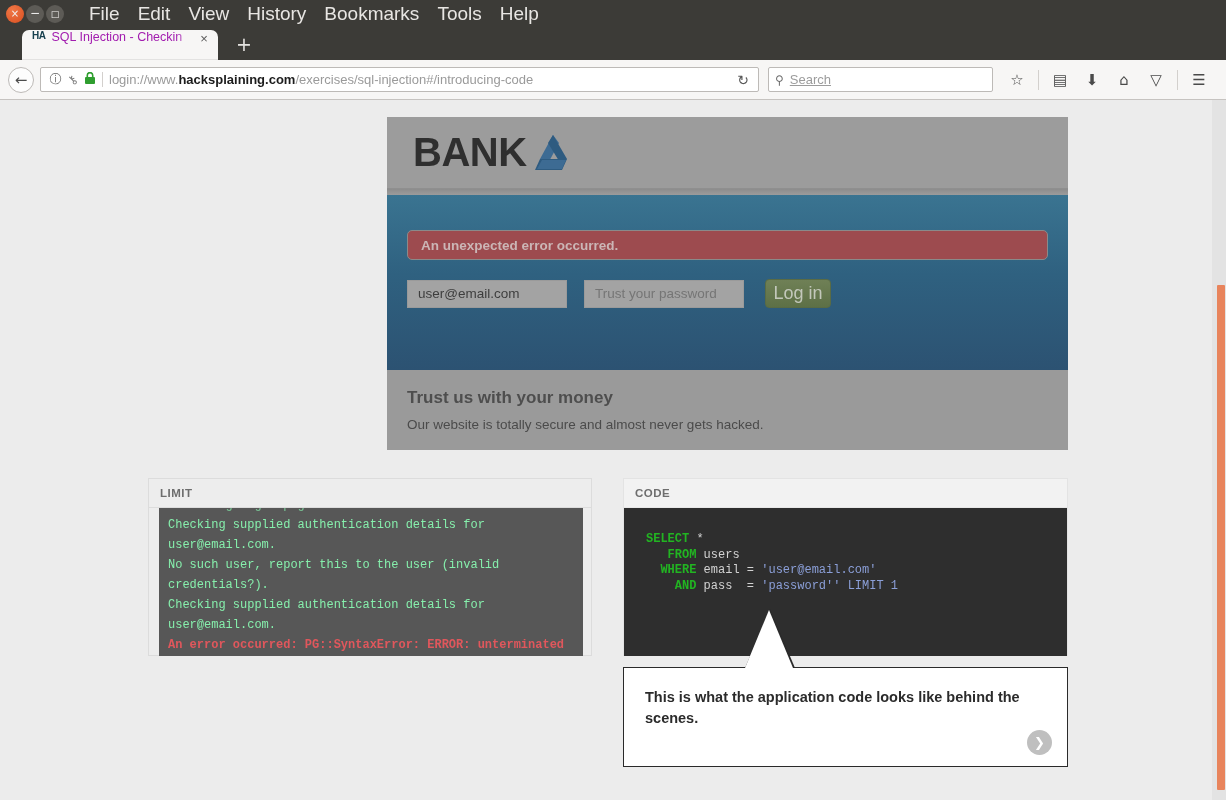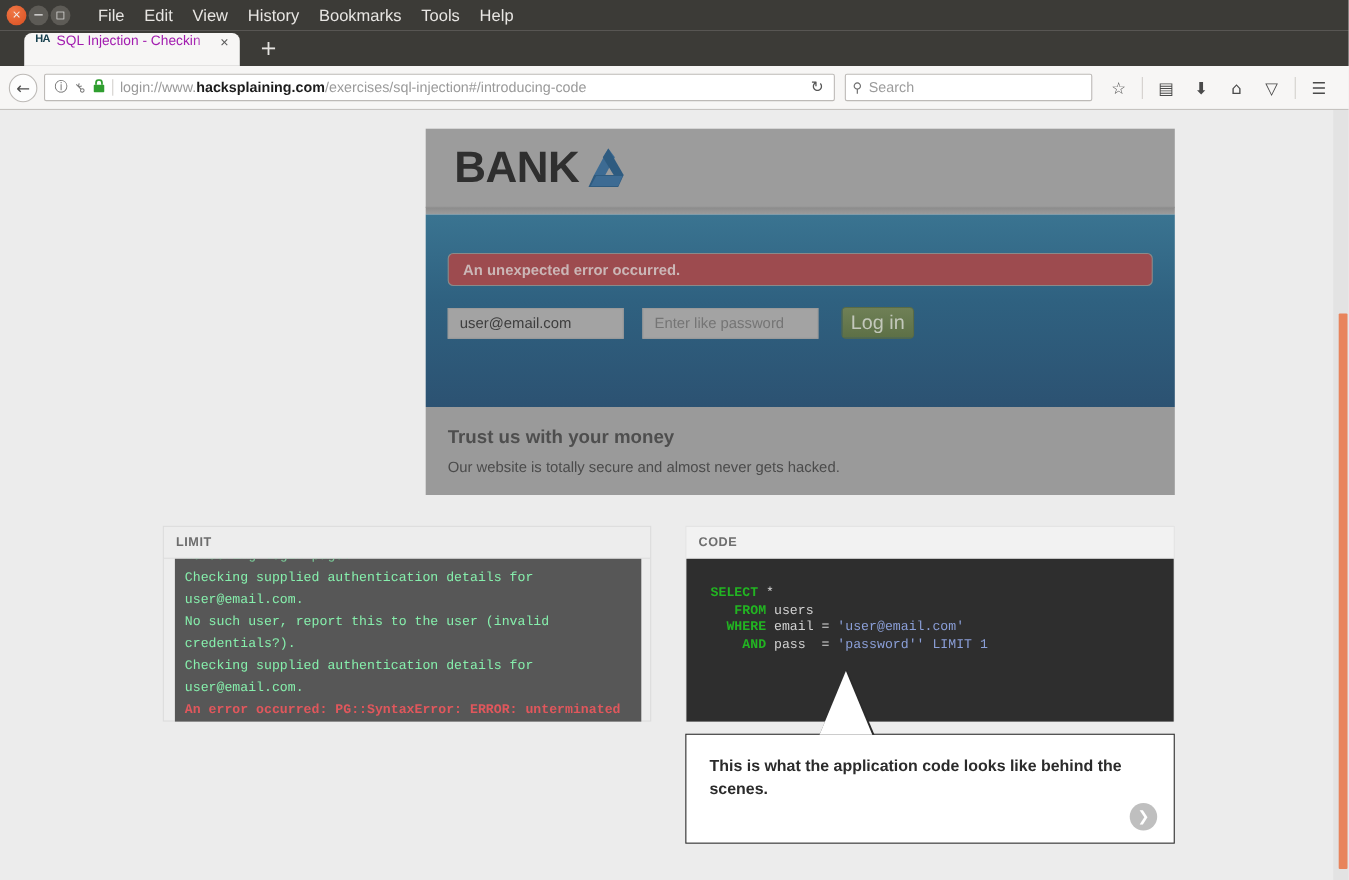--- a/index.html
+++ b/index.html
@@ -24,21 +24,21 @@
   }
   .wc.close { background: radial-gradient(circle at 35% 30%, #f07746, #d94f20); }
   .wc.min   { background: #5d5b56; }
   .wc.max   { background: #5d5b56; }
   .wc .glyph { font-family: "DejaVu Sans", sans-serif; font-size: 10px; }
   .wc.min .glyph { font-size: 12px; margin-top: -2px; }
   .wc.max .glyph { font-size: 9px; }
 
   #menubar { display: flex; align-items: center; gap: 0; margin-left: 16px; }
   #menubar .mi {
-    color: #e8e6e3; font-size: 15px; padding: 3px 9px;
+    color: #e8e6e3; font-size: 19px; padding: 3px 9px;
     white-space: nowrap; cursor: default;
   }
 
   
   #tabstrip {
     position: absolute; left: 0; top: 28px; width: 1226px; height: 32px;
     background: #3c3b37;
   }
   #tab1 {
     position: absolute; left: 22px; top: 2px; width: 196px; height: 30px;
@@ -102,21 +102,21 @@
     justify-content: center; color: #575757; font-size: 14px;
     font-family: "DejaVu Sans", sans-serif;
   }
   #searchbox {
     flex: 0 0 225px; height: 25px; background: #fff; margin-left: 9px;
     border: 1px solid #bdbab7; border-radius: 2px;
     display: flex; align-items: center; padding: 0 6px;
   }
   #searchbox .sicon { color: #6f6f6f; font-size: 12px; margin-right: 6px;
                       font-family: "DejaVu Sans", sans-serif; }
-  #searchph { font-size: 13px; color: #9c9c9c; }
+  #searchph { font-size: 13px; color: #9c9c9c; text-decoration: underline; }
   #navicons { display: flex; align-items: center; margin-left: 10px; gap: 4px; }
   .navic {
     width: 28px; height: 26px; display: flex; align-items: center;
     justify-content: center; color: #4a4a4a; font-size: 15px;
     font-family: "DejaVu Sans", sans-serif;
   }
   .navdiv { width: 1px; height: 20px; background: #d3d0cd; margin: 0 3px; }
 
   
   #viewport {
@@ -357,21 +357,21 @@
       </div>
     </div>
     <div id="bankheadshadow"></div>
 
     <div id="loginpanel">
       <div id="errorbar">
         <span id="errortext">An unexpected error occurred.</span>
       </div>
       <div id="loginrow">
         <div class="loginfield">user@email.com</div>
-        <div class="loginfield ph">Enter like password</div>
+        <div class="loginfield ph">Trust your password</div>
         <div id="loginbtn">Log in</div>
       </div>
     </div>
 
     <div id="trustband">
       <div id="trusth">Trust us with your money</div>
       <div id="trustp">Our website is totally secure and almost never gets hacked.</div>
     </div>
   </div>
 

